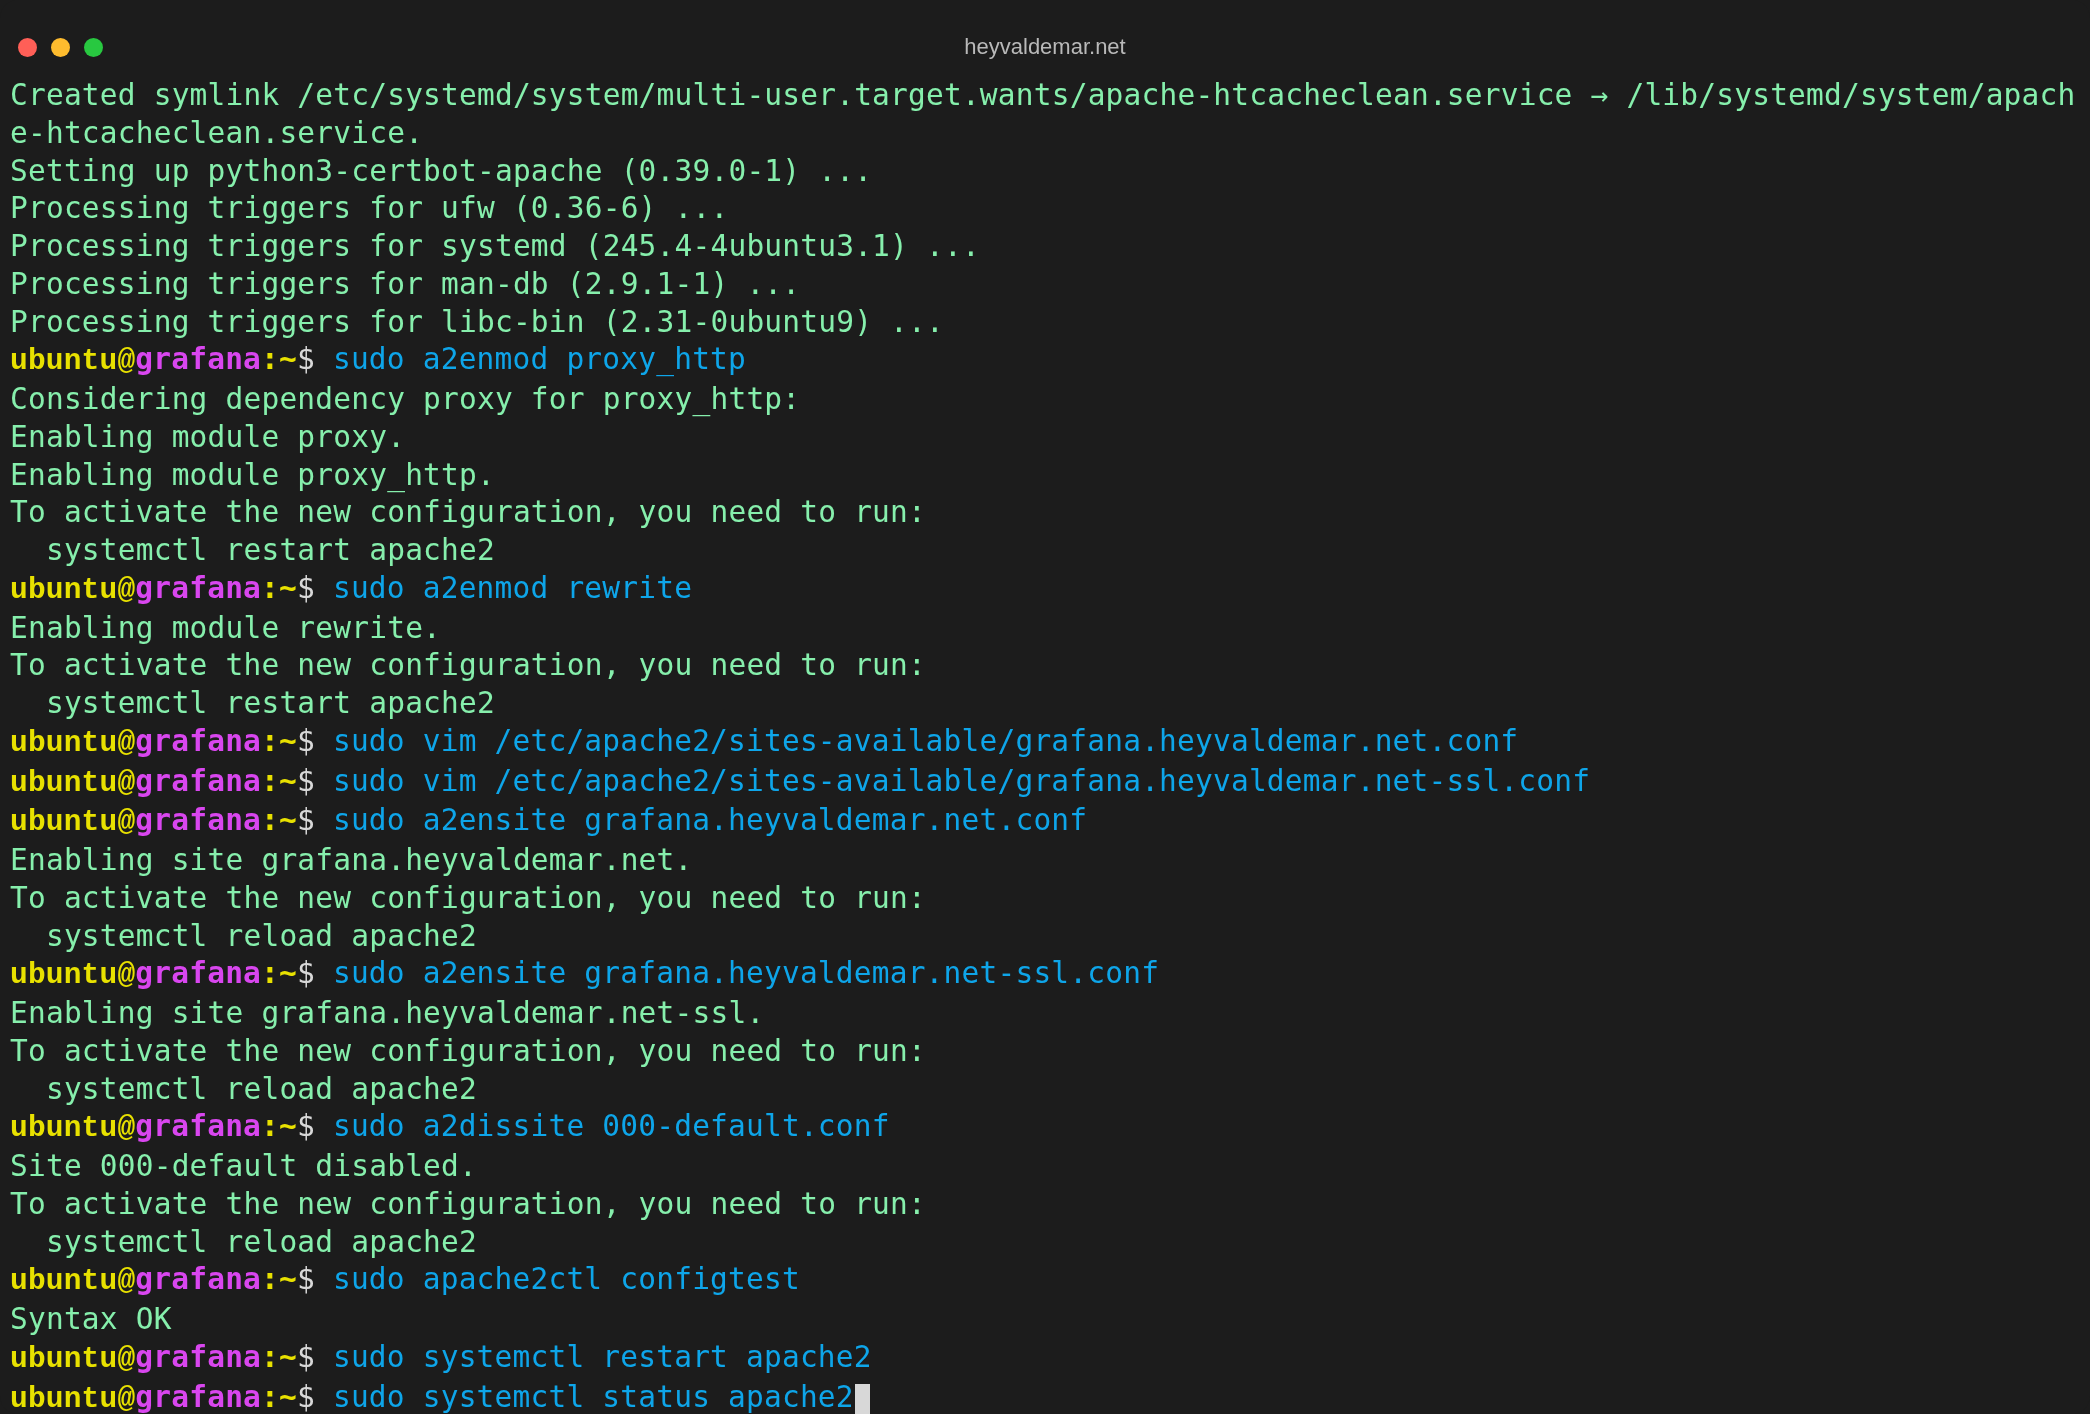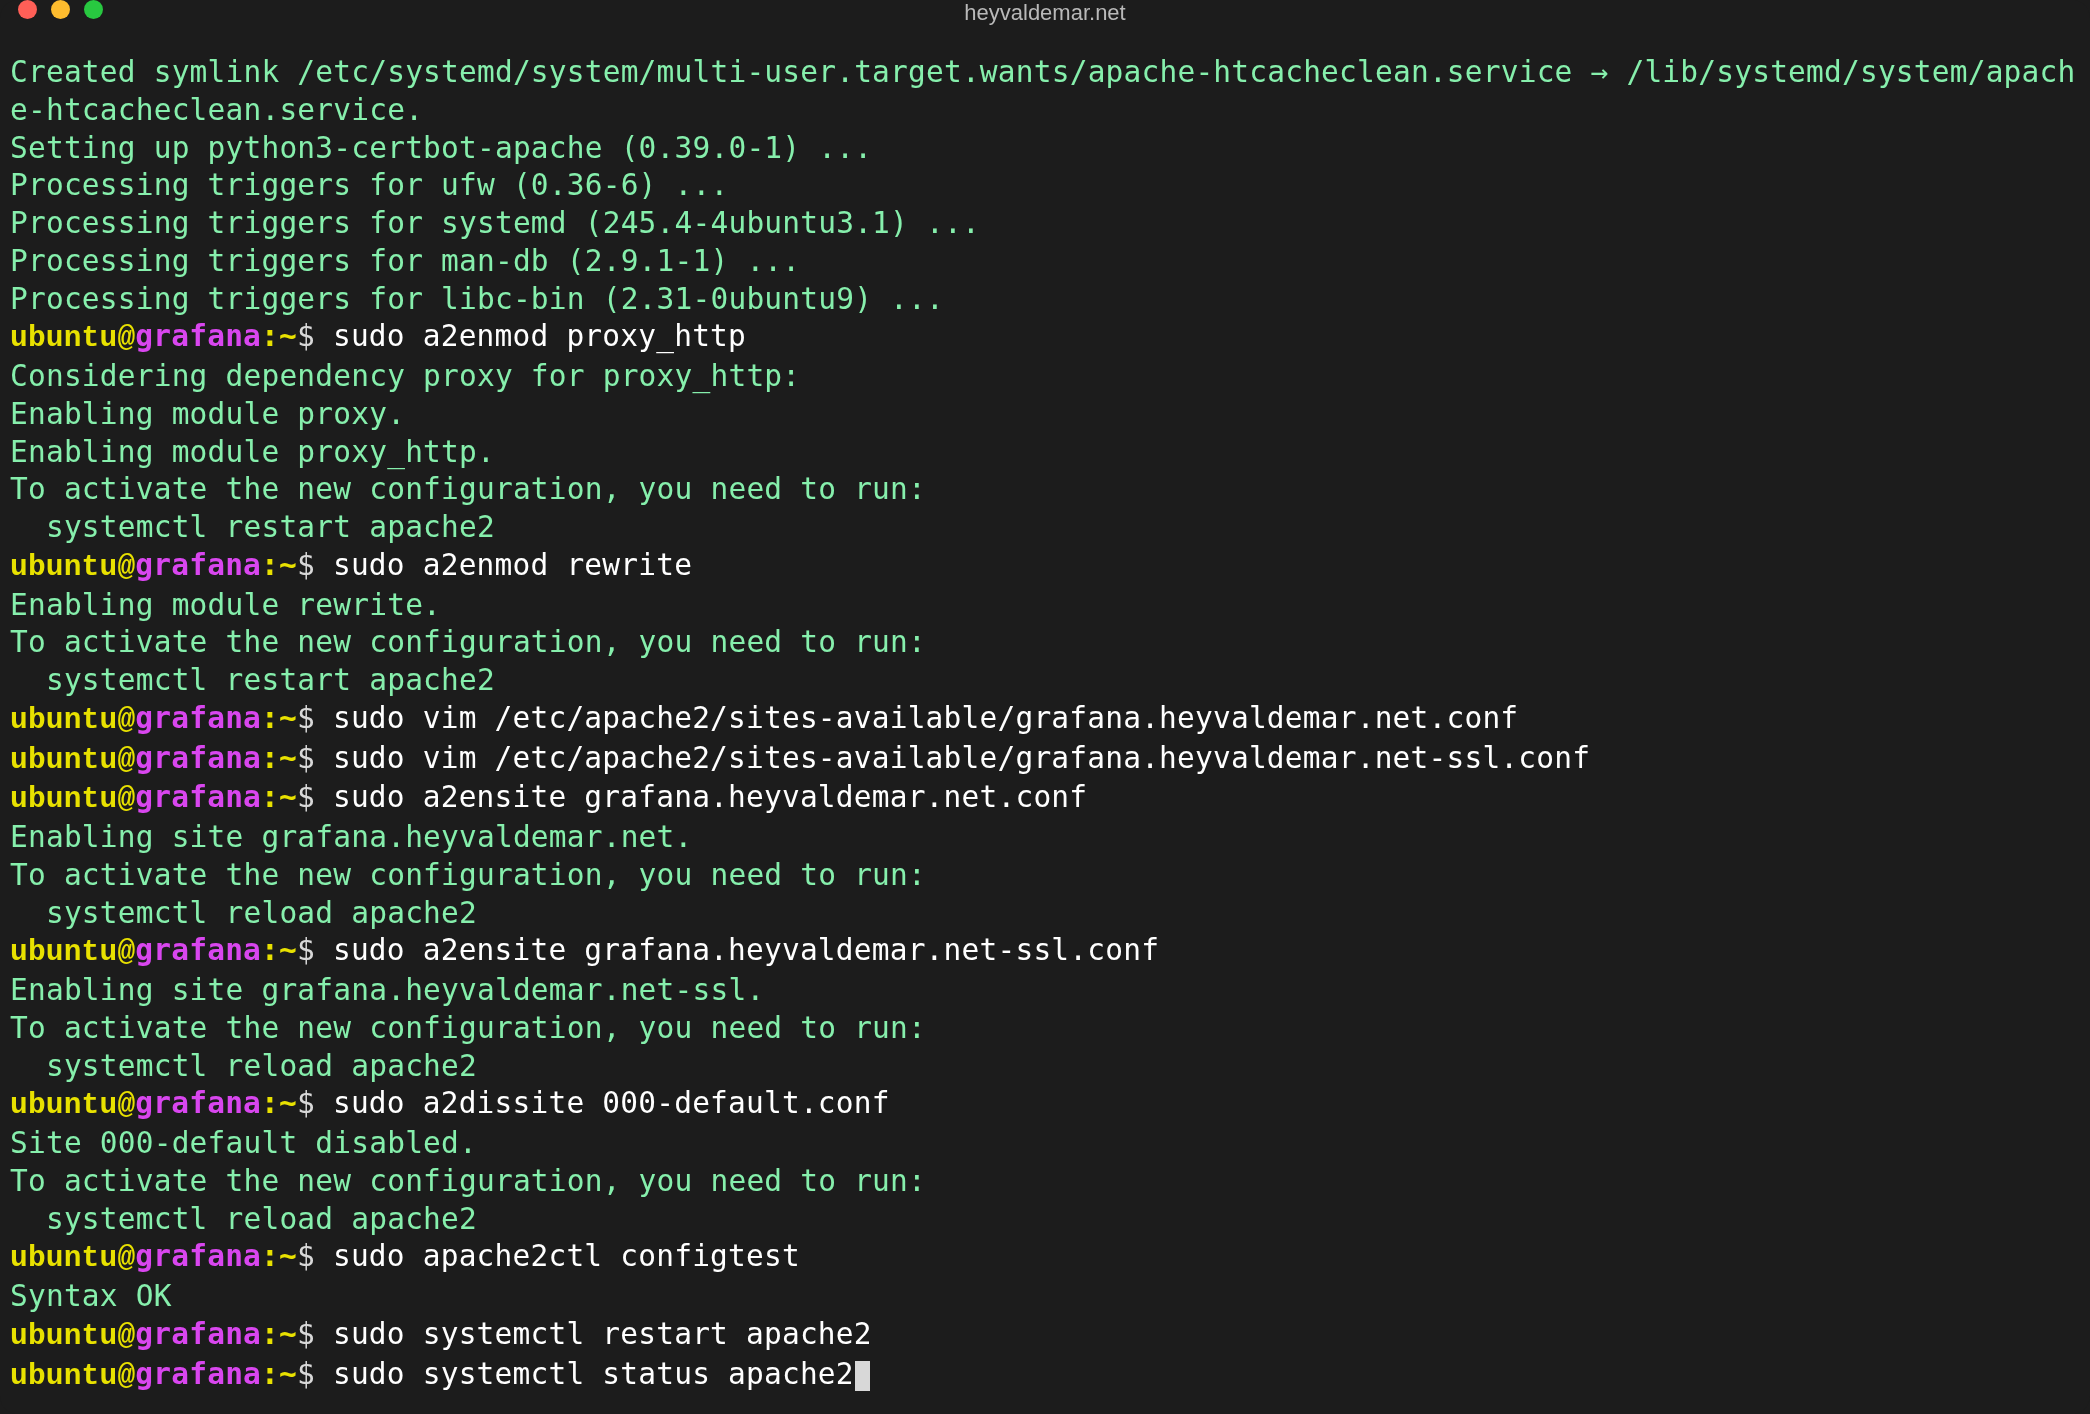--- a/index.html
+++ b/index.html
@@ -16,24 +16,25 @@
     background: #1c1c1c;
     border-radius: 18px;
     box-sizing: border-box;
     display: flex;
     flex-direction: column;
     font-family: ui-monospace, "SF Mono", Menlo, Consolas, monospace;
   }
   .titlebar {
     height: 48px;
     display: flex;
-    align-items: flex-start;
+    align-items: center;
     position: relative;
     flex: 0 0 auto;
     padding: 0 18px;
+    margin-top: 23px;
   }
   .traffic {
     display: flex;
     gap: 14px;
     align-items: center;
   }
   .dot {
     width: 19px;
     height: 19px;
     border-radius: 50%;
@@ -58,21 +59,21 @@
     line-height: 1.28;
     white-space: pre-wrap;
     word-break: break-all;
     letter-spacing: 0.2px;
   }
   .user   { color: #e8e100; font-weight: bold; font-family: Liberation Mono, monospace; }
   .host   { color: #d946ef; font-weight: bold; }
   .colon  { color: #e8e100; font-weight: bold; }
   .path   { color: #e8e100; font-weight: bold; }
   .dollar { color: #d8d8d8; }
-  .cmd    { color: #ffffff; }
+  .cmd    { color: #0ea5e9; }
   .out    { color: #86efac; }
   .cursor {
     display: inline-block;
     width: 15px;
     height: 30px;
     background: #d8d8d8;
     vertical-align: text-bottom;
     margin-left: 1px;
   }
 </style>

